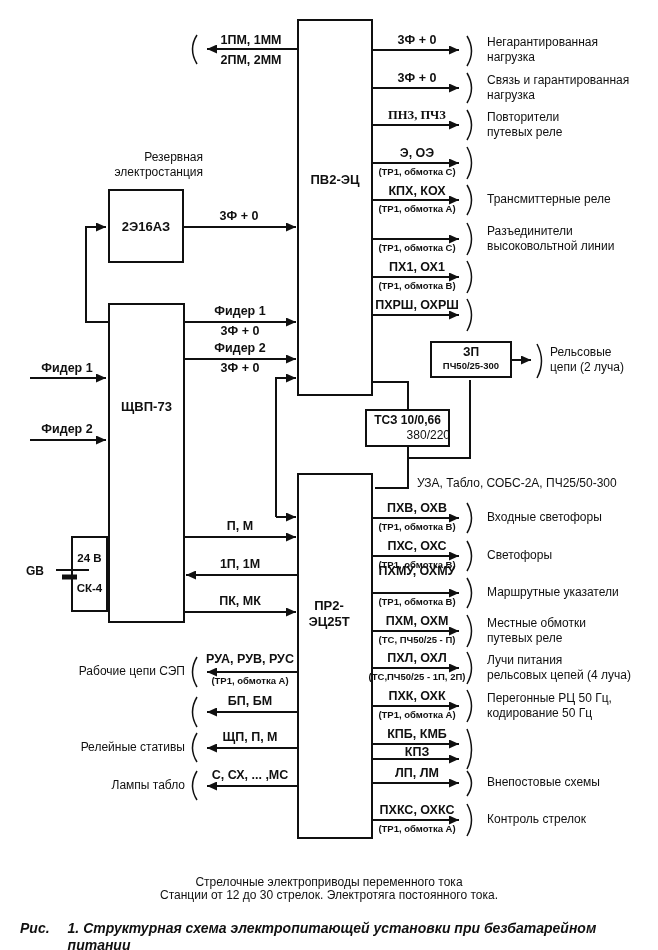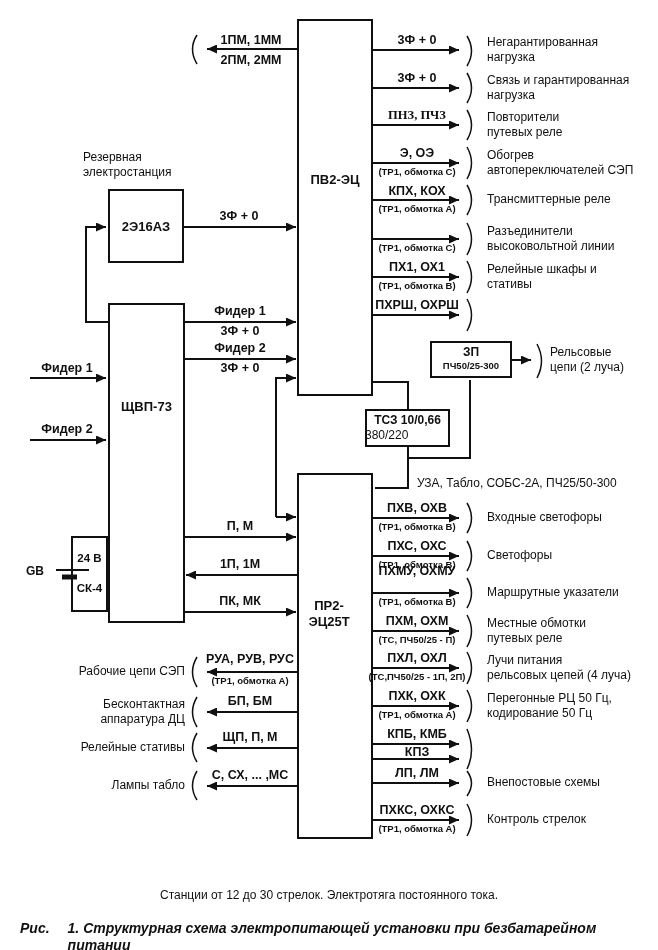--- a/index.html
+++ b/index.html
@@ -4,21 +4,21 @@
 <style>
   html,body{margin:0;padding:0;background:#fff;}
   .stage{position:relative;width:658px;height:950px;background:#ffffff;overflow:hidden;
          font-family:"Liberation Sans","DejaVu Sans",sans-serif;color:#101010;}
   .lines{position:absolute;left:0;top:0;}
   .box{position:absolute;border:2px solid #101010;box-sizing:border-box;background:transparent;}
   .t{position:absolute;white-space:pre-line;color:#101010;}
   .des{font-weight:bold;font-size:12.5px;line-height:15px;width:120px;text-align:center;}
   .sub{font-weight:bold;font-size:9.5px;line-height:11px;width:140px;text-align:center;}
   .lbl{font-size:12px;line-height:15px;}
-  .lblc{font-size:12px;line-height:15px;text-align:left;}
+  .lblc{font-size:12px;line-height:15px;text-align:right;}
   .lblr{font-size:12px;line-height:15px;width:170px;text-align:right;}
   .boxlbl{font-weight:bold;font-size:13px;line-height:16px;text-align:center;}
   .boxlbl-sm{font-weight:bold;font-size:11.5px;line-height:14px;text-align:center;}
   .zpsub{font-weight:bold;font-size:9.5px;line-height:11px;text-align:center;}
   .gb{font-weight:bold;font-size:12px;}
   .foot{font-size:12px;line-height:15px;width:658px;text-align:center;}
   .cap{display:flex;gap:18px;font-weight:bold;font-style:italic;font-size:14px;line-height:17px;}
 </style>
 </head>
 <body>
@@ -154,32 +154,28 @@
   <div class="t lbl" style="left:487px;top:35px;">Негарантированная
 нагрузка</div>
   <div class="t des" style="left:357px;top:71px;">3Ф + 0</div>
   <div class="t lbl" style="left:487px;top:73px;">Связь и гарантированная
 нагрузка</div>
   <div class="t des" style="left:357px;top:108px;font-family:Liberation Serif, serif;">ПНЗ, ПЧЗ</div>
   <div class="t lbl" style="left:487px;top:110px;">Повторители
 путевых реле</div>
   <div class="t des" style="left:357px;top:146px;">Э, ОЭ</div>
   <div class="t sub" style="left:347px;top:166px;">(ТР1, обмотка С)</div>
-  <div class="t lbl" style="left:487px;top:148px;">Обогрев
-автопереключателей СЭП</div>
   <div class="t des" style="left:357px;top:184px;">КПХ, КОХ</div>
   <div class="t sub" style="left:347px;top:203px;">(ТР1, обмотка А)</div>
   <div class="t lbl" style="left:487px;top:192px;">Трансмиттерные реле</div>
   <div class="t sub" style="left:347px;top:242px;">(ТР1, обмотка С)</div>
   <div class="t lbl" style="left:487px;top:224px;">Разъединители
 высоковольтной линии</div>
   <div class="t des" style="left:357px;top:260px;">ПХ1, ОХ1</div>
   <div class="t sub" style="left:347px;top:280px;">(ТР1, обмотка В)</div>
-  <div class="t lbl" style="left:487px;top:262px;">Релейные шкафы и
-стативы</div>
   <div class="t des" style="left:357px;top:298px;">ПХРШ, ОХРШ</div>
 
   <div class="t des" style="left:357px;top:501px;">ПХВ, ОХВ</div>
   <div class="t sub" style="left:347px;top:521px;">(ТР1, обмотка В)</div>
   <div class="t lbl" style="left:487px;top:510px;">Входные светофоры</div>
   <div class="t des" style="left:357px;top:539px;">ПХС, ОХС</div>
   <div class="t sub" style="left:347px;top:559px;">(ТР1, обмотка В)</div>
   <div class="t lbl" style="left:487px;top:548px;">Светофоры</div>
   <div class="t des" style="left:357px;top:564px;">ПХМУ, ОХМУ</div>
   <div class="t sub" style="left:347px;top:596px;">(ТР1, обмотка В)</div>
@@ -201,26 +197,25 @@
   <div class="t des" style="left:357px;top:766px;">ЛП, ЛМ</div>
   <div class="t lbl" style="left:487px;top:775px;">Внепостовые схемы</div>
   <div class="t des" style="left:357px;top:803px;">ПХКС, ОХКС</div>
   <div class="t sub" style="left:347px;top:823px;">(ТР1, обмотка А)</div>
   <div class="t lbl" style="left:487px;top:812px;">Контроль стрелок</div>
 
   <div class="t des" style="left:190px;top:652px;">РУА, РУВ, РУС</div>
   <div class="t sub" style="left:180px;top:675px;">(ТР1, обмотка А)</div>
   <div class="t lblr" style="left:15px;top:664px;">Рабочие цепи СЭП</div>
   <div class="t des" style="left:190px;top:694px;">БП, БМ</div>
-  <div class="t lblr" style="left:15px;top:697px;">Бесконтактная
-аппаратура ДЦ</div>
   <div class="t des" style="left:190px;top:730px;">ЩП, П, М</div>
   <div class="t lblr" style="left:15px;top:740px;">Релейные стативы</div>
   <div class="t des" style="left:190px;top:768px;">С, СХ, ... ,МС</div>
   <div class="t lblr" style="left:15px;top:778px;">Лампы табло</div>
 
   <div class="t foot" style="left:0;top:859px;margin-top:29px;">Станции от 12 до 30 стрелок. Электротяга постоянного тока.</div>
+  <div class="t foot" style="left:0;top:875px;">Стрелочные электроприводы переменного тока</div>
   <div class="t cap" style="left:8px;top:920px;margin-left:12px;">
     <span>Рис.</span>
     <span>1. Структурная схема электропитающей установки при безбатарейном питании</span>
   </div>
 
 </div>
 
 </body></html>

